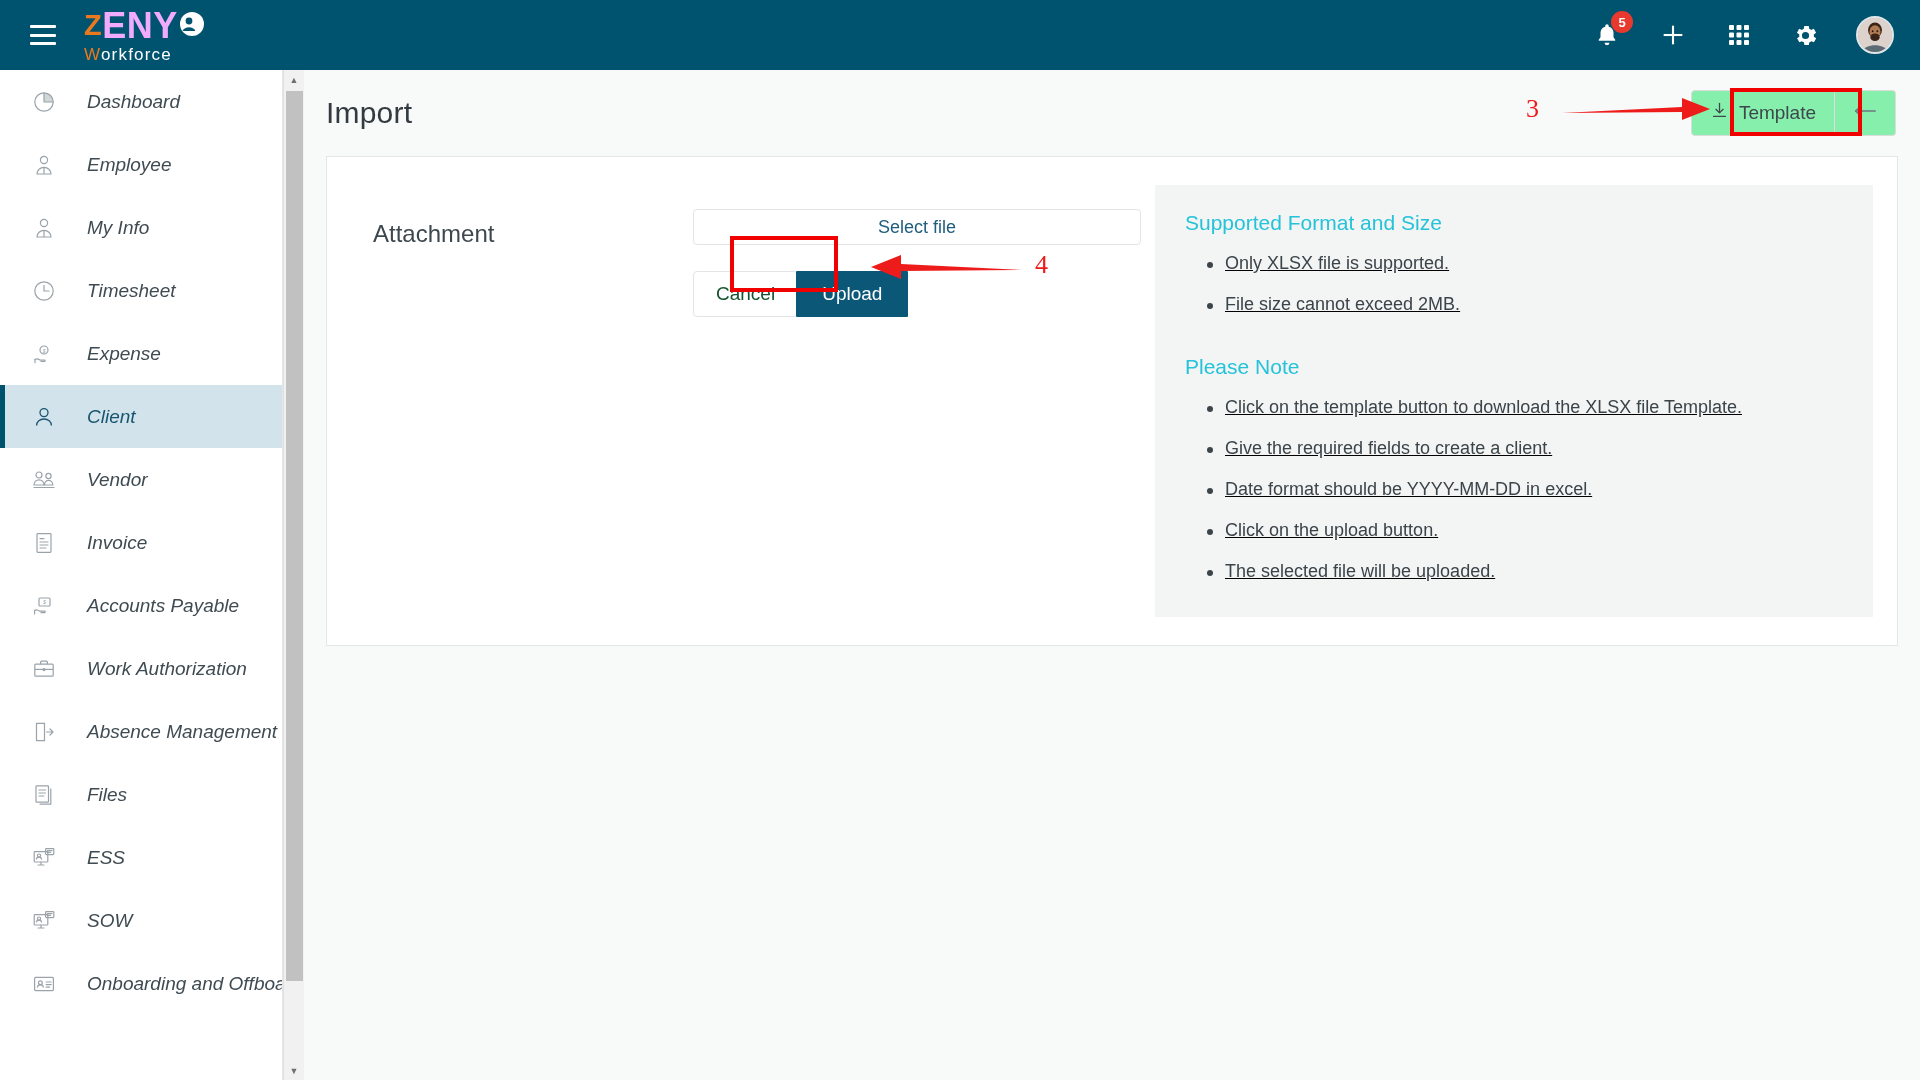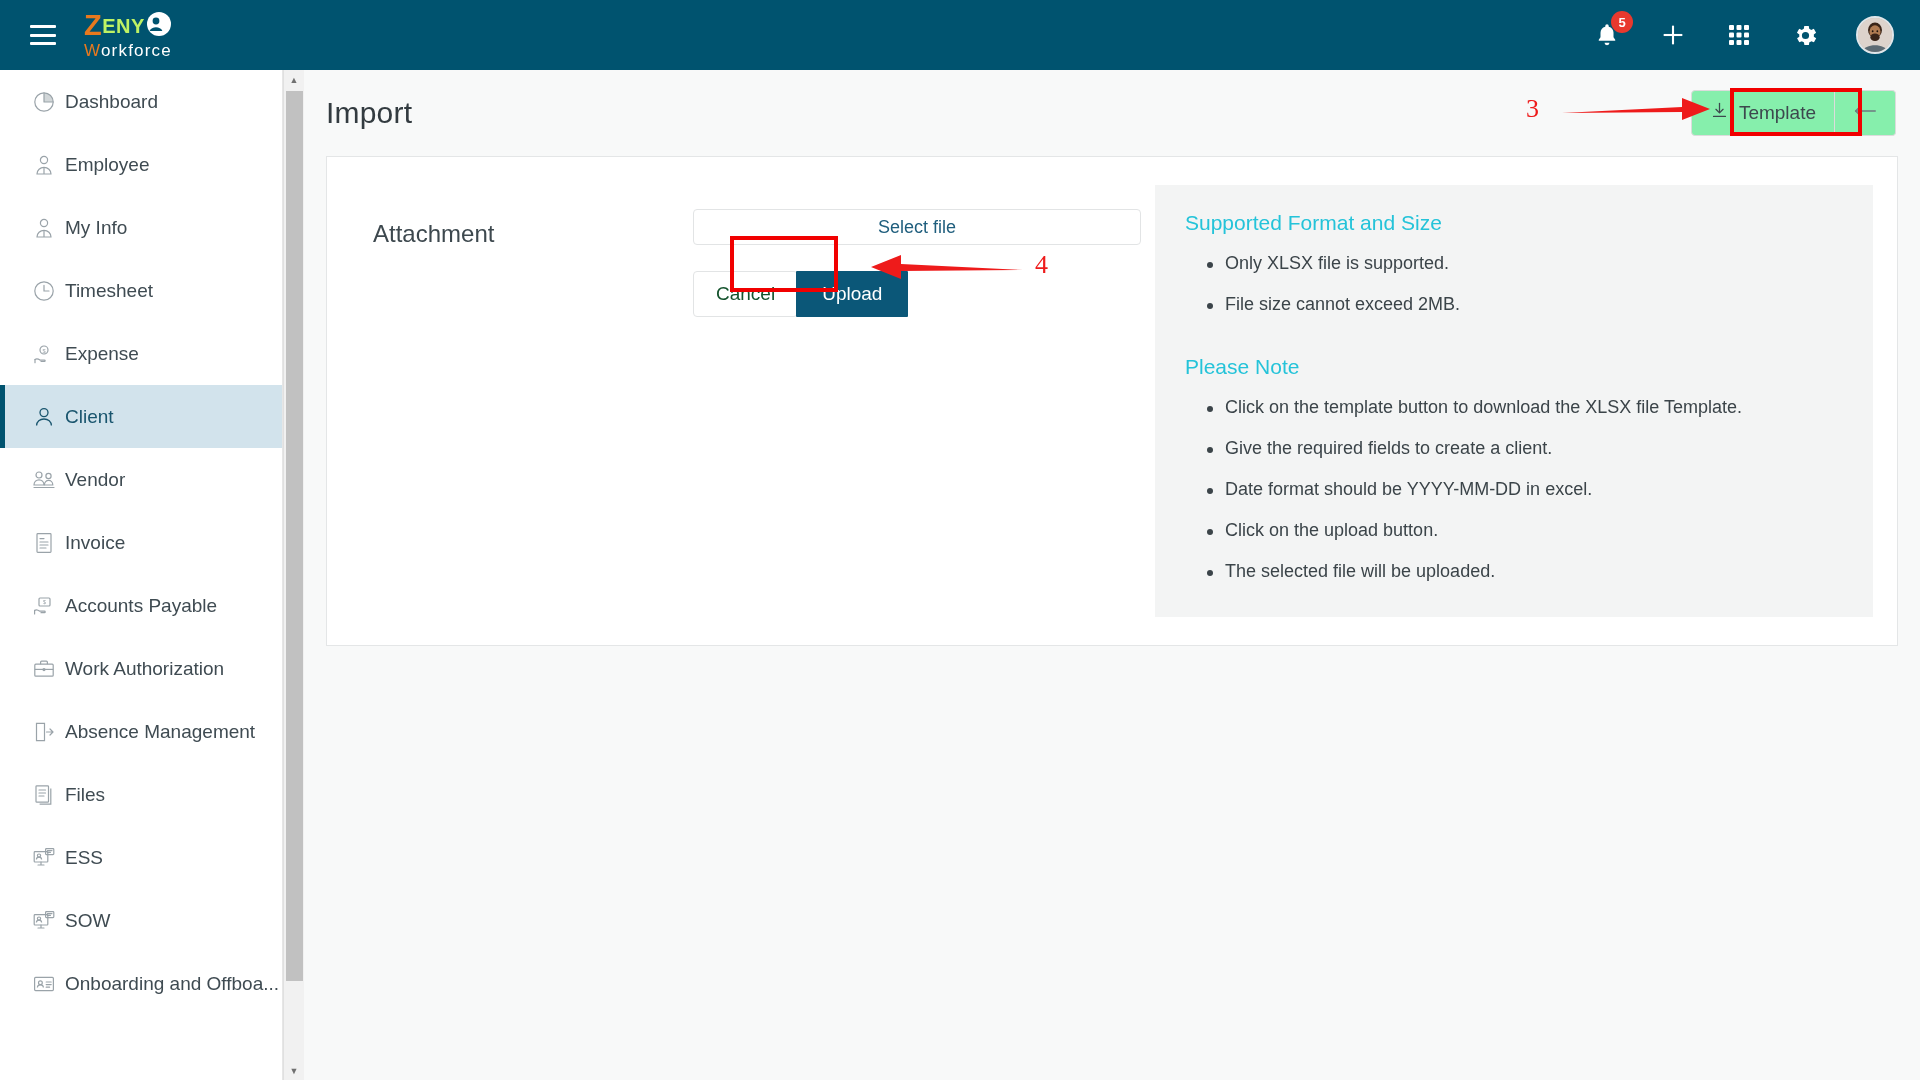--- a/index.html
+++ b/index.html
@@ -17,21 +17,21 @@
   .hamburger {
     width: 26px; height: 20px; margin-left: 30px; margin-right: 28px;
     display: flex; flex-direction: column; justify-content: space-between;
     cursor: pointer;
   }
   .hamburger span { display: block; height: 3px; background: #ffffff; border-radius: 1px; }
 
   .brand { display: flex; flex-direction: column; line-height: 1; }
   .brand-top { display: flex; align-items: center; }
   .brand-z { color: #e8791e; font-size: 29px; font-weight: bold; letter-spacing: 0.5px; }
-  .brand-eny { color: #bef264; font-size: 20px; font-weight: bold; letter-spacing: 0.5px; }
+  .brand-eny { color: #f0abfc; font-size: 36px; font-weight: bold; letter-spacing: 0.5px; }
   .brand-mark { margin-left: 1px; display: inline-block; }
   .brand-bottom { margin-top: 2px; font-size: 17px; letter-spacing: 1.2px; }
   .brand-w { color: #e8791e; }
   .brand-rest { color: #ffffff; }
 
   .topbar-right {
     margin-left: auto; margin-right: 26px;
     display: flex; align-items: center; gap: 36px;
   }
   .tb-icon { position: relative; cursor: pointer; display: flex; align-items: center; justify-content: center;
@@ -49,22 +49,23 @@
 
   
   .sidebar {
     position: absolute; left: 0; top: 70px; width: 283px; height: 1010px;
     background: #ffffff; overflow: hidden;
     border-right: 1px solid #e6e6e6;
   }
   .nav-item {
     height: 63px; display: flex; align-items: center;
     padding-left: 26px; cursor: pointer;
-    color: #3f4b52; font-size: 19px; gap: 8px;
+    color: #3f4b52; font-size: 19px; gap: 30px;
     border-left: 5px solid transparent;
+    font-style: italic;
   }
   .nav-item .ico { width: 26px; height: 26px; flex: 0 0 26px;
                    display: flex; align-items: center; justify-content: center; color: #9aa3a9; }
   .nav-item.active {
     background: #d2e3ec; border-left: 5px solid #00536f; color: #19556e;
   }
   .nav-item.active .ico { color: #19556e; }
   .nav-label { white-space: nowrap; }
 
   
@@ -122,21 +123,21 @@
     background: #0b5778; border: none; border-radius: 1px;
     height: 46px; padding: 0 26px; font-size: 19px; color: #ffffff; cursor: pointer;
     display: flex; align-items: center; margin-left: -2px;
   }
 
   .card-right {
     flex: 1; background: #f3f4f4; padding: 26px 30px; margin-left: 14px;
   }
   .info-head { color: #24c3d9; font-size: 21px; margin-bottom: 18px; font-weight: normal; }
   .info-head.second { margin-top: 40px; }
-  .info-list { list-style: none; }
+  .info-list { list-style: none; text-decoration: underline; }
   .info-list li {
     position: relative; padding-left: 40px; margin-bottom: 20px;
     font-size: 18px; color: #3b4449;
   }
   .info-list li::before {
     content: ""; position: absolute; left: 22px; top: 9px;
     width: 6px; height: 6px; border-radius: 50%; background: #3b4449;
   }
 
   

